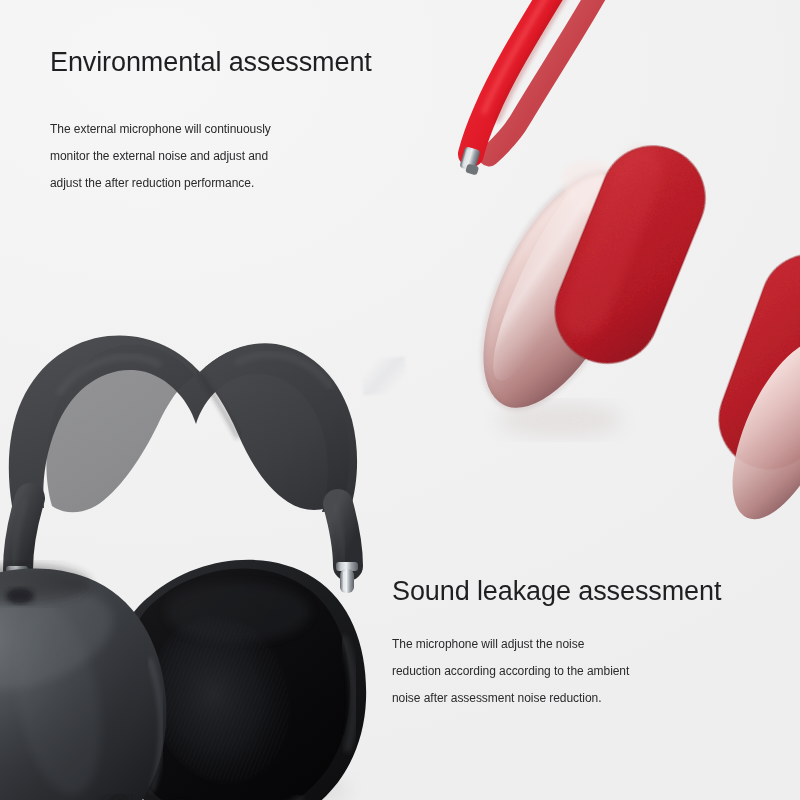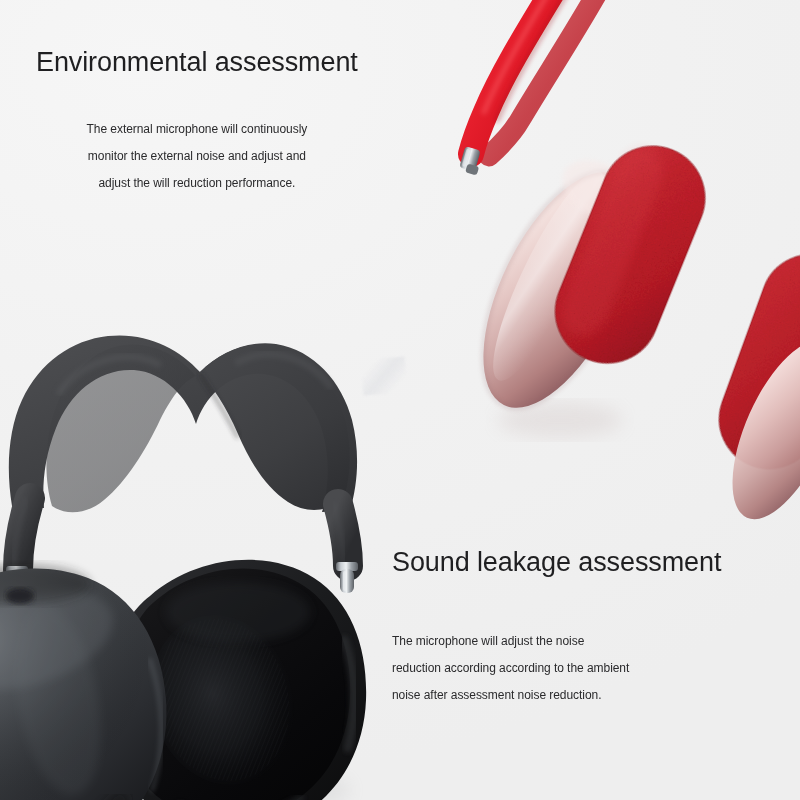--- a/index.html
+++ b/index.html
@@ -48,24 +48,24 @@
   }
   .body-copy {
     font-size: 12px;
     font-weight: 400;
     color: #2a2a2c;
     line-height: 27px;
     letter-spacing: -0.05px;
   }
   .body-copy div { white-space: nowrap; }
 
-  #block-top      { left: 36px;  top: 48px; text-align: center;  }
+  #block-top      { left: 50px;  top: 48px;  }
   #block-top .body-copy { margin-top: 38px; }
-  #block-bottom   { left: 392px; top: 548px; }
-  #block-bottom .body-copy { margin-top: 50px; }
+  #block-bottom   { left: 392px; top: 577px; }
+  #block-bottom .body-copy { margin-top: 24px; }
 
   
   .art {
     position: absolute;
     inset: 0;
     width: 800px;
     height: 800px;
     pointer-events: none;
   }
 </style>
@@ -377,21 +377,21 @@
       </g>
 
     </g>
   </svg>
 
   <div class="txt-block" id="block-top">
     <div class="headline">Environmental assessment</div>
     <div class="body-copy">
       <div>The external microphone will continuously</div>
       <div>monitor the external noise and adjust and</div>
-      <div>adjust the will reduction performance.</div>
+      <div>adjust the after reduction performance.</div>
     </div>
   </div>
 
   <div class="txt-block" id="block-bottom">
     <div class="headline">Sound leakage assessment</div>
     <div class="body-copy">
       <div>The microphone will adjust the noise</div>
       <div>reduction according according to the ambient</div>
       <div>noise after assessment noise reduction.</div>
     </div>

